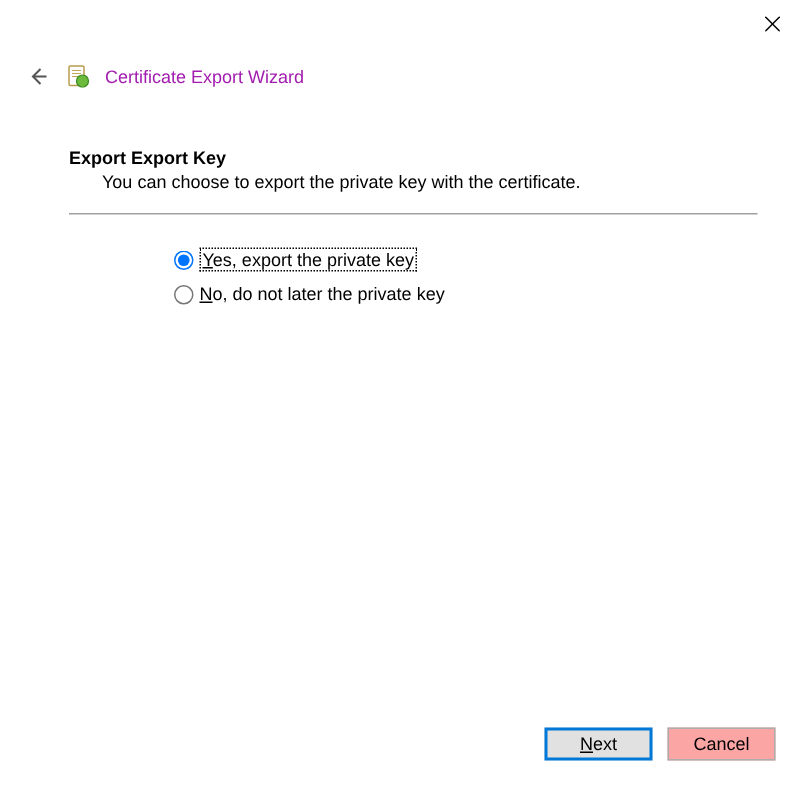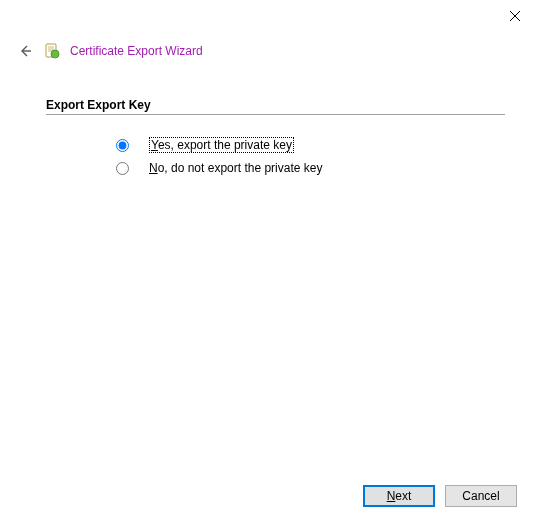--- a/index.html
+++ b/index.html
@@ -96,21 +96,21 @@
       font-size: 12px;
       margin-left: 22px;
       margin-bottom: 10px;
     }
     .radio-group {
       margin-left: 70px;
     }
     .radio-row {
       display: flex;
       align-items: center;
-      gap: 20px;
+      gap: 4px;
       margin-bottom: 8px;
       font-size: 12px;
     }
     .radio-row input[type="radio"] {
       margin: 0;
       width: 13px;
       height: 13px;
     }
     .radio-label-selected {
       border: 1px dotted #000;
@@ -123,21 +123,21 @@
       position: absolute;
       bottom: 16px;
       right: 18px;
       display: flex;
       gap: 10px;
     }
     .btn {
       min-width: 72px;
       height: 22px;
       font-size: 12px;
-      background: #e5e5e5;
+      background: #fca5a5;
       border: 1px solid #adadad;
       display: flex;
       align-items: center;
       justify-content: center;
       cursor: default;
       padding: 0 10px;
     }
     .btn-primary {
       border: 2px solid #0078d7;
       background: #e1e1e1;
@@ -171,29 +171,30 @@
       <line x1="4" y1="8" x2="10" y2="8" stroke="#c0a85a" stroke-width="0.8"></line>
       <circle cx="11" cy="11" r="4" fill="#6cbb3c" stroke="#3b8b1e" stroke-width="0.8"></circle>
       <path d="M10 13 L12 13 L11 16 Z" fill="#6cbb3c"></path>
     </svg>
   </div>
   <span class="title">Certificate Export Wizard</span>
 </div>
 
 <div class="content">
   <div class="section-heading">Export Export Key</div>
+  <div class="section-subheading">You can choose to export the private key with the certificate.</div>
   <hr class="divider">
   <div class="radio-group">
     <label class="radio-row">
       <input type="radio" name="exportkey" checked="" style="">
       <span class="radio-label radio-label-selected"><span class="accel">Y</span><span>es, export the private key</span></span>
     </label>
     <label class="radio-row">
       <input type="radio" name="exportkey" style="">
-      <span class="radio-label"><span class="accel">N</span><span>o, do not export the private key</span></span>
+      <span class="radio-label"><span class="accel">N</span><span>o, do not later the private key</span></span>
     </label>
   </div>
 </div>
 
 <div class="footer">
   <div class="btn btn-primary">
     <span><span class="accel">N</span><span>ext</span></span>
   </div>
   <div class="btn">
     <span>Cancel</span>

